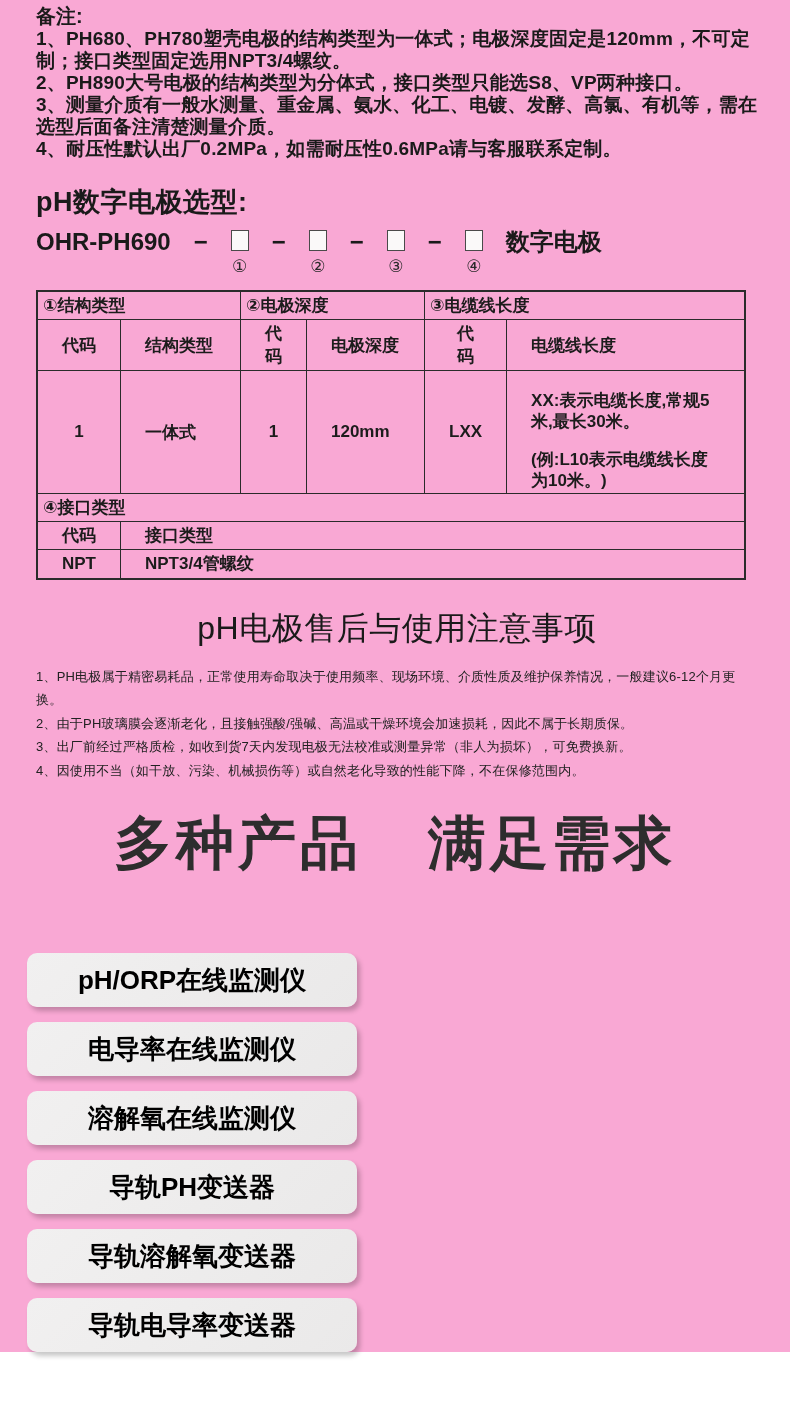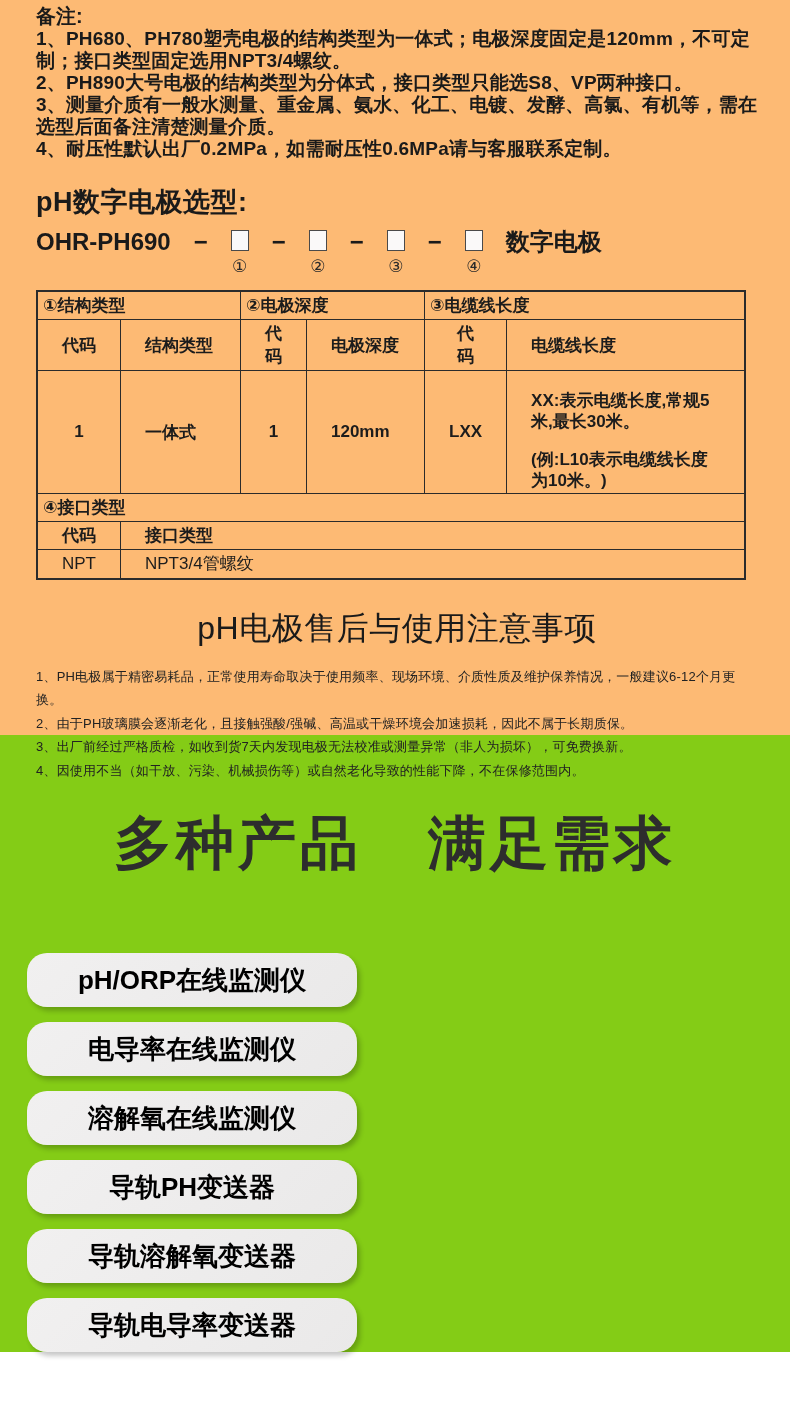--- a/index.html
+++ b/index.html
@@ -9,21 +9,21 @@
     overflow: hidden;
     background: #ffffff;
     font-family: "Liberation Sans", "DejaVu Sans", sans-serif;
     color: #1a1a1a;
   }
 
   
   .top-section {
     width: 790px;
     height: 735px;
-    background: #fdba74;
+    background: #f9a8d4;
     padding: 5px 32px 0 36px;
   }
 
   .notes-title {
     font-size: 20px;
     font-weight: 700;
     line-height: 23px;
   }
   .notes-block p {
     font-size: 19px;
@@ -69,21 +69,21 @@
   table.sel-table td {
     border: 1px solid #2b2b2b;
     padding: 2px 24px;
     vertical-align: middle;
   }
   tr.group-row td { height: 25px; font-weight: 700; padding-left: 5px; }
   tr.colhead-row td { height: 24px; font-weight: 700; }
   tr.data-row td { height: 48px; font-weight: 600; }
   tr.group-row2 td { height: 23px; font-weight: 700; padding-left: 5px; }
   tr.colhead-row2 td { height: 24px; font-weight: 700; }
-  tr.data-row2 td { height: 29px; font-weight: 400; }
+  tr.data-row2 td { height: 29px; font-weight: 700; }
   td.c-center { text-align: center; padding: 2px 2px; }
   .cable-desc div { line-height: 21px; font-weight: 600; margin-top: 17px; }
 
   
   .aftersales-heading {
     margin-top: 27px;
     text-align: center;
     font-size: 32px;
     font-weight: 500;
     letter-spacing: 0.5px;
@@ -93,21 +93,21 @@
     font-size: 13px;
     font-weight: 400;
     line-height: 23.5px;
     letter-spacing: 0.2px;
     color: #222222;
   }
 
   
   .products-section {
     width: 790px;
-    background: #84cc16;
+    background: #f9a8d4;
     padding-top: 70px;
   }
   .products-heading {
     display: flex;
     justify-content: center;
     column-gap: 66px;
     font-size: 58px;
     font-weight: 800;
     letter-spacing: 4px;
     color: #2d2d2d;
@@ -116,21 +116,21 @@
     margin-top: 70px;
     padding: 0 16px 0 27px;
     display: flex;
     justify-content: space-between;
   }
   .products-col { display: flex; flex-direction: column; row-gap: 15px; width: 330px; }
   .product-btn {
     width: 330px;
     height: 54px;
     border: none;
-    border-radius: 20px;
+    border-radius: 10px;
     background: linear-gradient(135deg, #f1f0f0 0%, #eae9e9 100%);
     box-shadow: 3px 4px 5px rgba(0,0,0,0.22);
     font-family: "Liberation Sans", "DejaVu Sans", sans-serif;
     font-size: 26px;
     font-weight: 700;
     color: #000000;
     text-align: center;
     line-height: 54px;
     cursor: pointer;
   }

